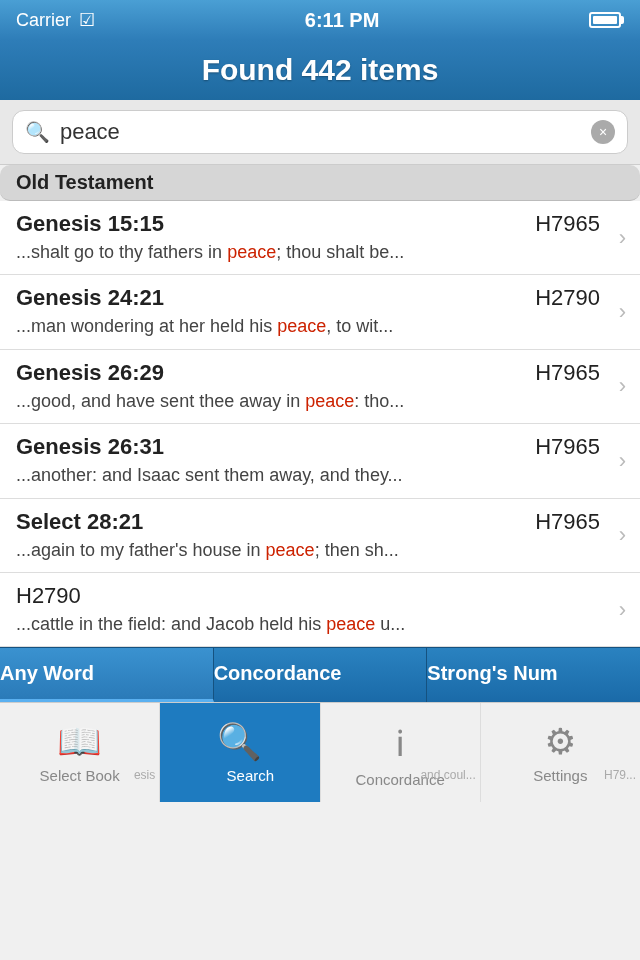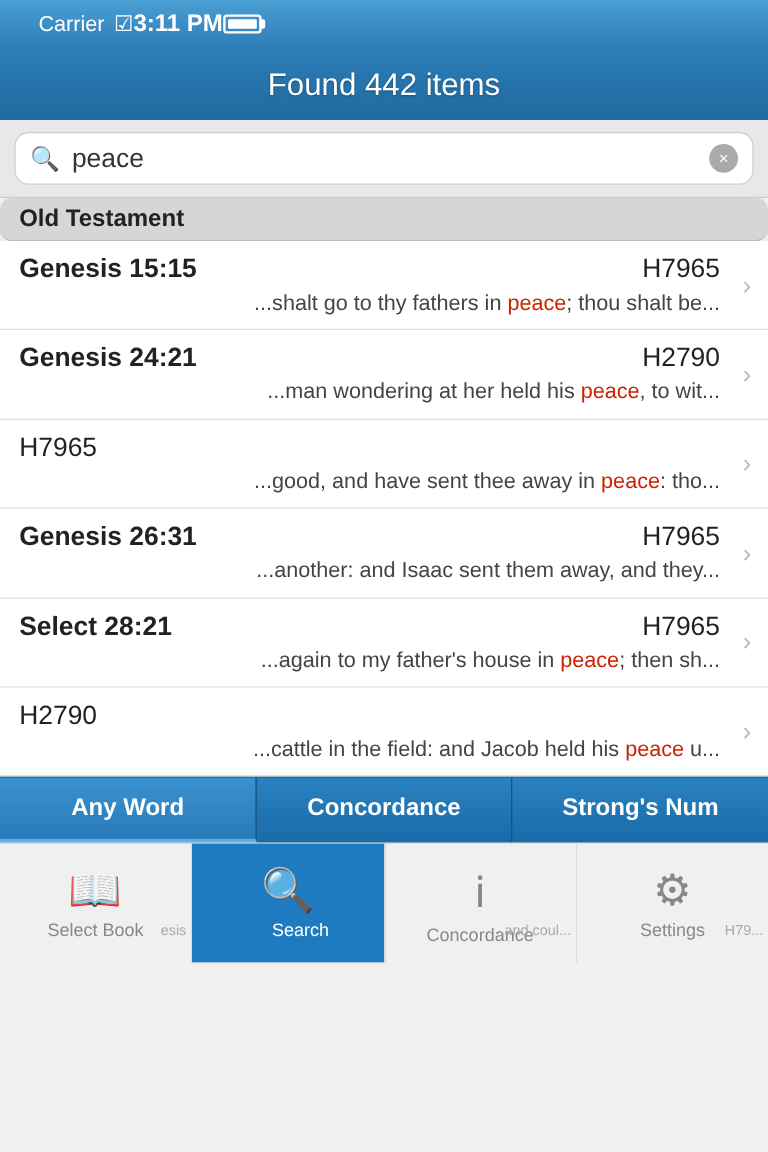--- a/index.html
+++ b/index.html
@@ -11,41 +11,42 @@
       overflow: hidden;
       background: #f0f0f0;
     }
 
     
     .status-bar {
       height: 40px;
       background: linear-gradient(180deg, #4a9fd4 0%, #2e7db8 100%);
       display: flex;
       align-items: center;
-      padding: 0 32px;
+      justify-content: space-between;
+      padding: 0 16px;
       color: white;
       font-size: 18px;
       font-weight: 500;
     }
     .status-left { display: flex; align-items: center; gap: 8px; }
     .status-center { font-size: 20px; font-weight: 600; }
     .status-right { display: flex; align-items: center; }
 
     
     .header {
       height: 60px;
       background: linear-gradient(180deg, #2e7db8 0%, #1e6aa0 100%);
       display: flex;
       align-items: center;
       justify-content: center;
     }
     .header-title {
       color: white;
-      font-size: 26px;
-      font-weight: normal;
+      font-size: 30px;
+      font-weight: bold;
       text-shadow: 0 1px 2px rgba(0,0,0,0.3);
     }
 
     
     .search-bar {
       background: #e8e8e8;
       padding: 10px 12px;
       border-bottom: 1px solid #ccc;
     }
     .search-input-wrapper {
@@ -86,21 +87,21 @@
       background: #d6d6d6;
       padding: 6px 16px;
       font-size: 20px;
       font-weight: bold;
       color: #222;
       border-bottom: 1px solid #bbb;
       border-radius: 10px;
     }
 
     
-    .result-list { background: white; text-align: right; }
+    .result-list { background: white; }
     .result-item {
       border-bottom: 1px solid #ddd;
       padding: 10px 40px 10px 16px;
       position: relative;
       cursor: pointer;
       background: white;
     }
     .result-item-header {
       display: flex;
       align-items: baseline;
@@ -134,21 +135,21 @@
 
     
     .search-type-bar {
       display: flex;
       background: #1a5f90;
       border-top: 1px solid #155280;
     }
     .search-type-btn {
       flex: 1;
       padding: 14px 0;
-      text-align: center;
+      text-align: left;
       color: white;
       font-size: 20px;
       font-weight: 600;
       cursor: pointer;
       border-right: 1px solid #155280;
       background: linear-gradient(180deg, #2a82c0 0%, #1a6aa8 100%);
     }
     .search-type-btn:last-child { border-right: none; }
     .search-type-btn.active {
       background: linear-gradient(180deg, #3a92d0 0%, #2a7ab8 100%);
@@ -226,21 +227,21 @@
     }
   </style>
 </head>
 <body>
 
 <div class="status-bar">
   <div class="status-left">
     <span>Carrier</span>
     <span>☑</span>
   </div>
-  <div class="status-center">3:11 PM</div>
+  <div class="status-center">6:11 PM</div>
   <div class="status-right">
     <div class="battery-icon"></div>
       <div class="battery-tip"></div>
   </div>
 </div>
 
 <div class="header">
   <span class="header-title">Found 442 items</span>
 </div>
 
@@ -266,20 +267,21 @@
     <div class="result-item">
       <div class="result-item-header">
         <span class="result-ref">Genesis 24:21</span>
         <span class="result-strong">H2790</span>
       </div>
       <div class="result-text">...man wondering at her held his <span class="highlight">peace</span>, to wit...</div>
       <span class="chevron">›</span>
     </div>
     <div class="result-item">
       <div class="result-item-header">
+        <span class="result-ref">Genesis 26:29</span>
         <span class="result-strong">H7965</span>
       </div>
       <div class="result-text">...good, and have sent thee away in <span class="highlight">peace</span>: tho...</div>
       <span class="chevron">›</span>
     </div>
     <div class="result-item">
       <div class="result-item-header">
         <span class="result-ref">Genesis 26:31</span>
         <span class="result-strong">H7965</span>
       </div>

